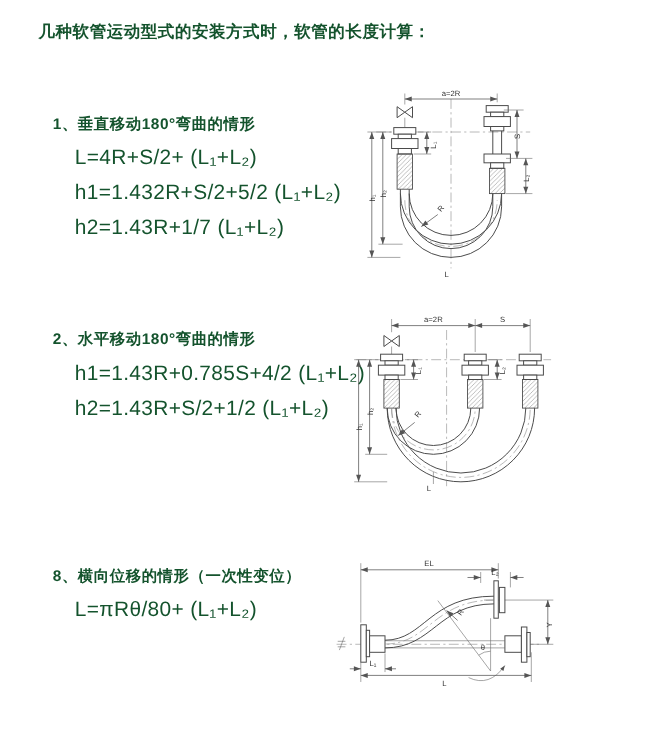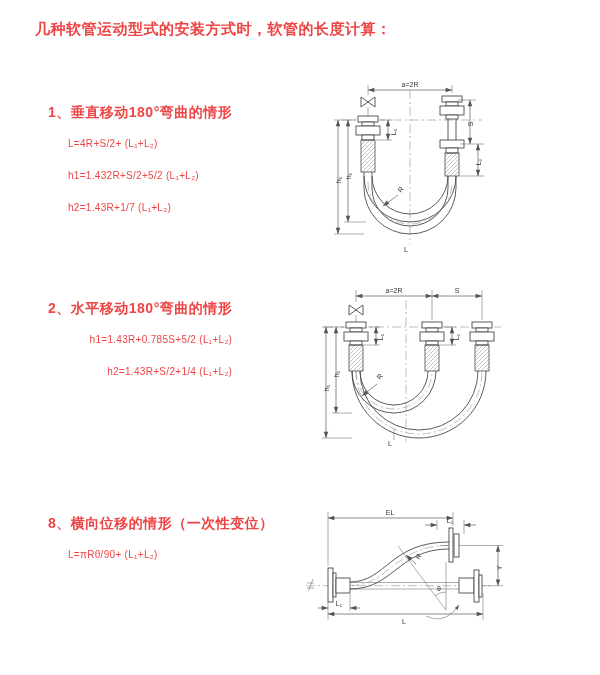--- a/index.html
+++ b/index.html
@@ -1,21 +1,21 @@
 <!DOCTYPE html>
 <html><head>
 <meta charset="utf-8">
 <style>
   html,body{margin:0;padding:0;background:#ffffff;}
   .page{position:relative;width:508px;height:675px;background:#ffffff;overflow:hidden;
-        color:#ef4444;font-family:"Liberation Sans","DejaVu Sans",sans-serif;}
+        color:#14532d;font-family:"Liberation Sans","DejaVu Sans",sans-serif;}
   .title{position:absolute;left:35px;top:20px;font-size:15px;font-weight:bold;letter-spacing:.5px;margin:0;}
   .sec{position:absolute;left:48px;}
   .sec-heading{font-size:14px;font-weight:bold;letter-spacing:.5px;line-height:20px;}
-  .formula{font-size:10px;margin-left:20px;margin-top:12px;line-height:20px;letter-spacing:.3px;}
+  .formula{font-size:19px;margin-left:20px;margin-top:12px;line-height:20px;letter-spacing:.3px;}
   svg.diag{position:absolute;}
   svg .ln{stroke:#4a4a4a;stroke-width:.9;fill:none;}
   svg .thin{stroke:#6a6a6a;stroke-width:.55;fill:none;}
   svg .dim{stroke:#5a5a5a;stroke-width:.7;fill:none;}
   svg .cl{stroke:#8a8a8a;stroke-width:.55;fill:none;stroke-dasharray:9 3 2 3;}
   svg .fit{fill:#ffffff;stroke:#4a4a4a;stroke-width:.9;}
   svg .braid{fill:url(#hatch);stroke:#4a4a4a;stroke-width:.8;}
   svg text{fill:#333333;font-size:7px;font-family:"Liberation Sans","DejaVu Sans",sans-serif;}
 </style>
 </head>
@@ -25,29 +25,29 @@
 
   <h1 class="title">几种软管运动型式的安装方式时，软管的长度计算：</h1>
 
   <div class="sec" style="top:102px;">
     <div class="sec-heading">1、垂直移动180°弯曲的情形</div>
     <div class="formula">L=4R+S/2+ (L₁+L₂)</div>
     <div class="formula">h1=1.432R+S/2+5/2 (L₁+L₂)</div>
     <div class="formula">h2=1.43R+1/7 (L₁+L₂)</div>
   </div>
 
-  <div class="sec" style="top:298px;text-align:right;">
+  <div class="sec" style="top:298px;">
     <div class="sec-heading">2、水平移动180°弯曲的情形</div>
-    <div class="formula">h1=1.43R+0.785S+5/2 (L₁+L₂)</div>
-    <div class="formula">h2=1.43R+S/2+1/4 (L₁+L₂)</div>
+    <div class="formula">h1=1.43R+0.785S+4/2 (L₁+L₂)</div>
+    <div class="formula">h2=1.43R+S/2+1/2 (L₁+L₂)</div>
   </div>
 
   <div class="sec" style="top:513px;">
     <div class="sec-heading">8、横向位移的情形（一次性变位）</div>
-    <div class="formula">L=πRθ/90+ (L₁+L₂)</div>
+    <div class="formula">L=πRθ/80+ (L₁+L₂)</div>
   </div>
 
   <svg class="diag" style="left:310px;top:76px;" width="292" height="182" viewBox="0 0 292 182">
     <defs>
       <marker id="ah" viewBox="0 0 10 10" refX="10" refY="5" markerWidth="11" markerHeight="9" orient="auto-start-reverse">
           <path d="M0 1.4 L10 5 L0 8.6 z" fill="#555"></path>
         </marker>
       <pattern id="hatch" width="4" height="4" patternUnits="userSpaceOnUse">
         <path d="M0 4 L4 0 M-1 1 L1 -1 M3 5 L5 3" stroke="#888" stroke-width="0.5"></path>
       </pattern>

